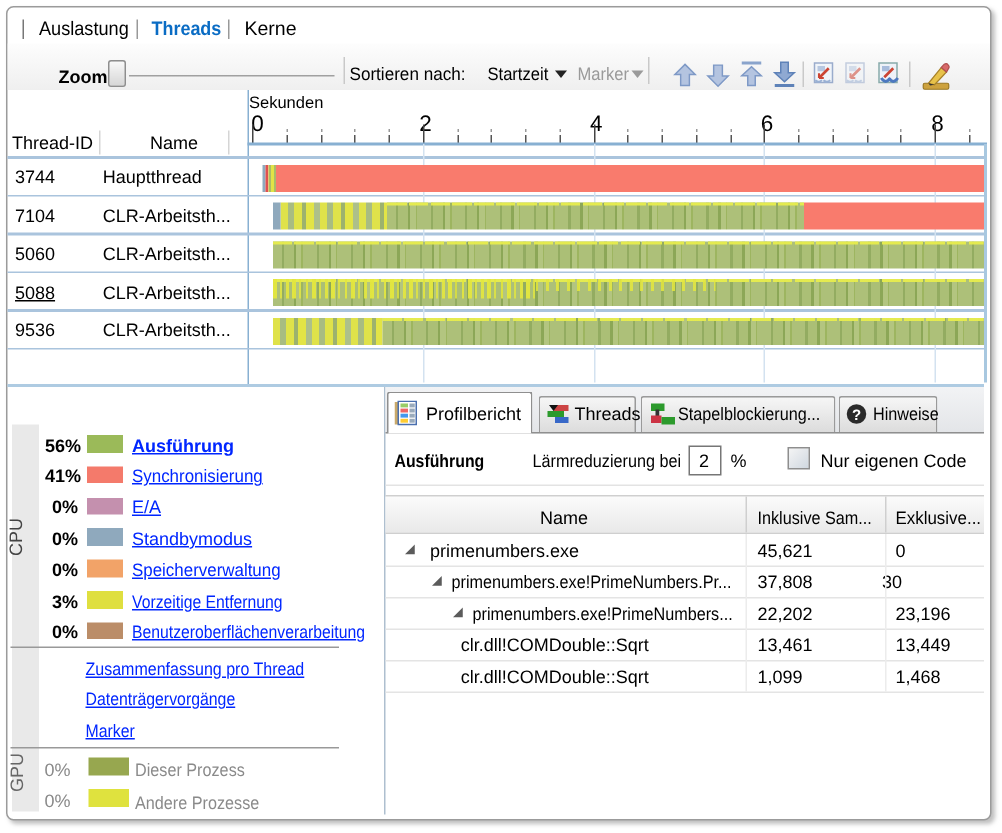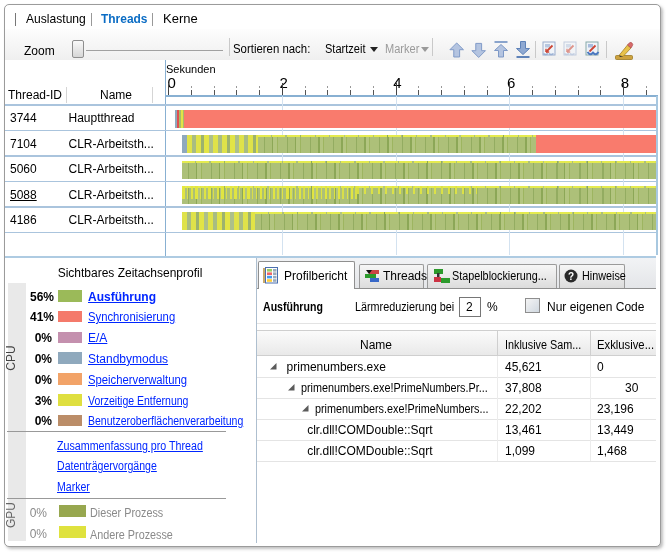--- a/index.html
+++ b/index.html
@@ -21,21 +21,21 @@
 <div id="c" style="position:absolute; left:-5px; top:-5px; width:668px; height:555px;">
 
   <div class="abs" style="left:14.5px; top:13px; width:1.5px; height:13px; background:#777;"></div>
   <div class="abs t12" style="left:26px; top:11px; font-size:13px; transform:scaleX(.93); transform-origin:0 50%;">Auslastung</div>
   <div class="abs" style="left:91px; top:13px; width:1px; height:13px; background:#999;"></div>
   <div class="abs" style="left:101px; top:11px; font-size:13px; font-weight:bold; color:#0a6cc4; transform:scaleX(.92); transform-origin:0 50%;">Threads</div>
   <div class="abs" style="left:151.5px; top:13px; width:1px; height:13px; background:#999;"></div>
   <div class="abs t12" style="left:163px; top:11px; font-size:13px;">Kerne</div>
 
   <div class="abs" style="left:5px; top:29px; width:655px; height:31px; background:linear-gradient(180deg,#fdfdfd,#efefef);"></div>
-  <div class="abs t12" style="left:24px; top:44px;">Zoom</div>
+  <div class="abs t12" style="left:39px; top:44px;font-weight:bold;">Zoom</div>
 
   <div class="abs" style="left:86px; top:49.5px; width:137px; height:1px; background:#a0a0a0;"></div>
   <div class="abs" style="left:71.5px; top:40px; width:12.5px; height:18px; background:linear-gradient(180deg,#f9f9f9,#d6d6d6); border:1px solid #8e8e8e; border-radius:2px;"></div>
   <div class="abs" style="left:228.5px; top:38px; width:1px; height:18px; background:#c9c9c9;"></div>
   <div class="abs t12" style="left:233px; top:41.5px; transform:scaleX(.95); transform-origin:0 50%;">Sortieren nach:</div>
   <div class="abs t12" style="left:325px; top:41.5px; transform:scaleX(.92); transform-origin:0 50%;">Startzeit</div>
   <div class="abs" style="left:370px; top:46.5px; width:0; height:0; border:4px solid transparent; border-top:5px solid #222;"></div>
   <div class="abs t12" style="left:384.5px; top:41.5px; color:#9a9a9a; transform:scaleX(.92); transform-origin:0 50%;">Marker</div>
   <div class="abs" style="left:420.5px; top:46.5px; width:0; height:0; border:4px solid transparent; border-top:5px solid #9a9a9a;"></div>
   <div class="abs" style="left:432px; top:38px; width:1px; height:18px; background:#c9c9c9;"></div>
@@ -150,21 +150,21 @@
       </div>
   <div id="threadnames">
         <div class="abs t12" style="left:10px; top:111px;">3744</div>
         <div class="abs t12" style="left:68.5px; top:111px;">Hauptthread</div>
         <div class="abs t12" style="left:10px; top:136.5px;">7104</div>
         <div class="abs t12" style="left:68.5px; top:136.5px;">CLR-Arbeitsth...</div>
         <div class="abs t12" style="left:10px; top:162px;">5060</div>
         <div class="abs t12" style="left:68.5px; top:162px;">CLR-Arbeitsth...</div>
         <div class="abs t12" style="left:10px; top:187.5px;text-decoration:underline;">5088</div>
         <div class="abs t12" style="left:68.5px; top:187.5px;">CLR-Arbeitsth...</div>
-        <div class="abs t12" style="left:10px; top:213px;">4186</div>
+        <div class="abs t12" style="left:10px; top:213px;">9536</div>
         <div class="abs t12" style="left:68.5px; top:213px;">CLR-Arbeitsth...</div>
       </div>
 
   <div id="bars">
         <div class="abs" style="left:281.76px; top:96px; width:1px; height:159px; background:#d3e2f0;"></div>
         <div class="abs" style="left:395.52px; top:96px; width:1px; height:159px; background:#d3e2f0;"></div>
         <div class="abs" style="left:509.28000000000003px; top:96px; width:1px; height:159px; background:#d3e2f0;"></div>
         <div class="abs" style="left:623.04px; top:96px; width:1px; height:159px; background:#d3e2f0;"></div>
         <div class="abs" style="left:656px; top:96px; width:1.5px; height:159px; background:#a8c8e0;"></div>
         <div class="abs" style="left:175.3px; top:109.5px; width:2px; height:18px; background:#8fa9bd;"></div>
@@ -178,21 +178,20 @@
         <div class="abs" style="left:182.4px; top:160.5px; width:473.6px; height:18px; background:repeating-linear-gradient(90deg, rgba(230,236,78,.97) 0 13px, rgba(230,236,78,0) 13px 14.5px) top/100% 2px no-repeat,repeating-linear-gradient(90deg,#adc079 0 6px,#93ac61 6px 7.5px,#abbf76 7.5px 14px,#8ca757 14px 15.5px,#b3c580 15.5px 19px,#9db560 19px 20px,#adc079 20px 23px);"></div>
         <div class="abs" style="left:182.4px; top:186px; width:473.6px; height:18px; background:repeating-linear-gradient(90deg, rgba(230,236,78,.97) 0 13px, rgba(230,236,78,0) 13px 14.5px) top/100% 2px no-repeat,repeating-linear-gradient(90deg,#adc079 0 6px,#93ac61 6px 7.5px,#abbf76 7.5px 14px,#8ca757 14px 15.5px,#b3c580 15.5px 19px,#9db560 19px 20px,#adc079 20px 23px);"></div>
         <div class="abs" style="left:182.4px; top:186px; width:175px; height:18px; background:repeating-linear-gradient(90deg, rgba(228,231,62,.95) 0 2.5px, rgba(228,231,62,0) 2.5px 4.5px, rgba(228,231,62,.8) 4.5px 6px, rgba(228,231,62,0) 6px 9px, rgba(228,231,62,.9) 9px 10.5px, rgba(228,231,62,0) 10.5px 13px);height:13px;"></div>
         <div class="abs" style="left:357.4px; top:186px; width:120px; height:18px; background:repeating-linear-gradient(90deg, rgba(228,231,62,.85) 0 2px, rgba(228,231,62,0) 2px 7px);height:8px;"></div>
         <div class="abs" style="left:182.4px; top:211.5px; width:73px; height:18px; background:repeating-linear-gradient(90deg,#dfe24a 0 5px,#a8bc82 5px 9px,#dfe24a 9px 14px,#9cb26e 14px 17px,#e2e446 17px 22px,#adc08a 22px 26px);"></div>
         <div class="abs" style="left:255.4px; top:211.5px; width:400.6px; height:18px; background:repeating-linear-gradient(90deg, rgba(230,236,78,.97) 0 13px, rgba(230,236,78,0) 13px 14.5px) top/100% 2px no-repeat,repeating-linear-gradient(90deg,#adc079 0 6px,#93ac61 6px 7.5px,#abbf76 7.5px 14px,#8ca757 14px 15.5px,#b3c580 15.5px 19px,#9db560 19px 20px,#adc079 20px 23px);"></div>
       </div>
 
   <div class="abs" style="left:0; top:255.5px; width:656px; height:2px; background:#aecbe2;"></div>
 
-  <div class="abs t12" style="left:5px; top:265.5px; width:250px; text-align:center;">Sichtbares Zeitachsenprofil</div>
   <div class="abs" style="left:7.5px; top:283px; width:18.5px; height:258px; background:#e9e9e9;"></div>
   <div class="abs" style="left:4px; top:346px; width:25px; height:25px;">
         <div style="position:absolute; left:-6px; top:5px; font-size:12px; color:#444; transform:rotate(-90deg); transform-origin:center;">CPU</div>
       </div>
   <div id="legend">
         <div class="abs t12" style="left:30px; top:289.5px; width:22px; text-align:right; font-weight:bold;">56%</div>
         <div class="abs" style="left:57.5px; top:290px; width:24px; height:11.5px; background:#9bba59;"></div>
         <div class="abs link" style="left:88px; top:289.5px;font-weight:bold;">Ausführung</div>
         <div class="abs t12" style="left:30px; top:310.3px; width:22px; text-align:right; font-weight:bold;">41%</div>
         <div class="abs" style="left:57.5px; top:310.8px; width:24px; height:11.5px; background:#f47a6b;"></div>
@@ -297,21 +296,21 @@
         <div class="abs t12" style="left:505px; top:360.3px;">45,621</div>
         <div class="abs t12" style="left:597px; top:360.3px;">0</div>
         <div class="abs" style="left:497px; top:356.3px; width:1px; height:21px; background:#ececec;"></div>
         <div class="abs" style="left:590px; top:356.3px; width:1px; height:21px; background:#ececec;"></div>
         <div class="abs" style="left:257px; top:398.3px; width:399px; height:1px; background:#e4e4e4;"></div>
         <svg class="abs" style="left:286.6px; top:383.3px;" width="9" height="9">
           <path d="M7.5 1 L7.5 7.5 L1 7.5 Z" fill="#5b5b5b"></path>
         </svg>
         <div class="abs t12" style="left:300.8px; top:381.3px;transform:scaleX(.9); transform-origin:0 50%;">primenumbers.exe!PrimeNumbers.Pr...</div>
         <div class="abs t12" style="left:505px; top:381.3px;">37,808</div>
-        <div class="abs t12" style="left:625px; top:381.3px;">30</div>
+        <div class="abs t12" style="left:588px; top:381.3px;">30</div>
         <div class="abs" style="left:497px; top:377.3px; width:1px; height:21px; background:#ececec;"></div>
         <div class="abs" style="left:590px; top:377.3px; width:1px; height:21px; background:#ececec;"></div>
         <div class="abs" style="left:257px; top:419.3px; width:399px; height:1px; background:#e4e4e4;"></div>
         <svg class="abs" style="left:300.8px; top:404.3px;" width="9" height="9">
           <path d="M7.5 1 L7.5 7.5 L1 7.5 Z" fill="#5b5b5b"></path>
         </svg>
         <div class="abs t12" style="left:314.5px; top:402.3px;transform:scaleX(.9); transform-origin:0 50%;">primenumbers.exe!PrimeNumbers...</div>
         <div class="abs t12" style="left:505px; top:402.3px;">22,202</div>
         <div class="abs t12" style="left:597px; top:402.3px;">23,196</div>
         <div class="abs" style="left:497px; top:398.3px; width:1px; height:21px; background:#ececec;"></div>

